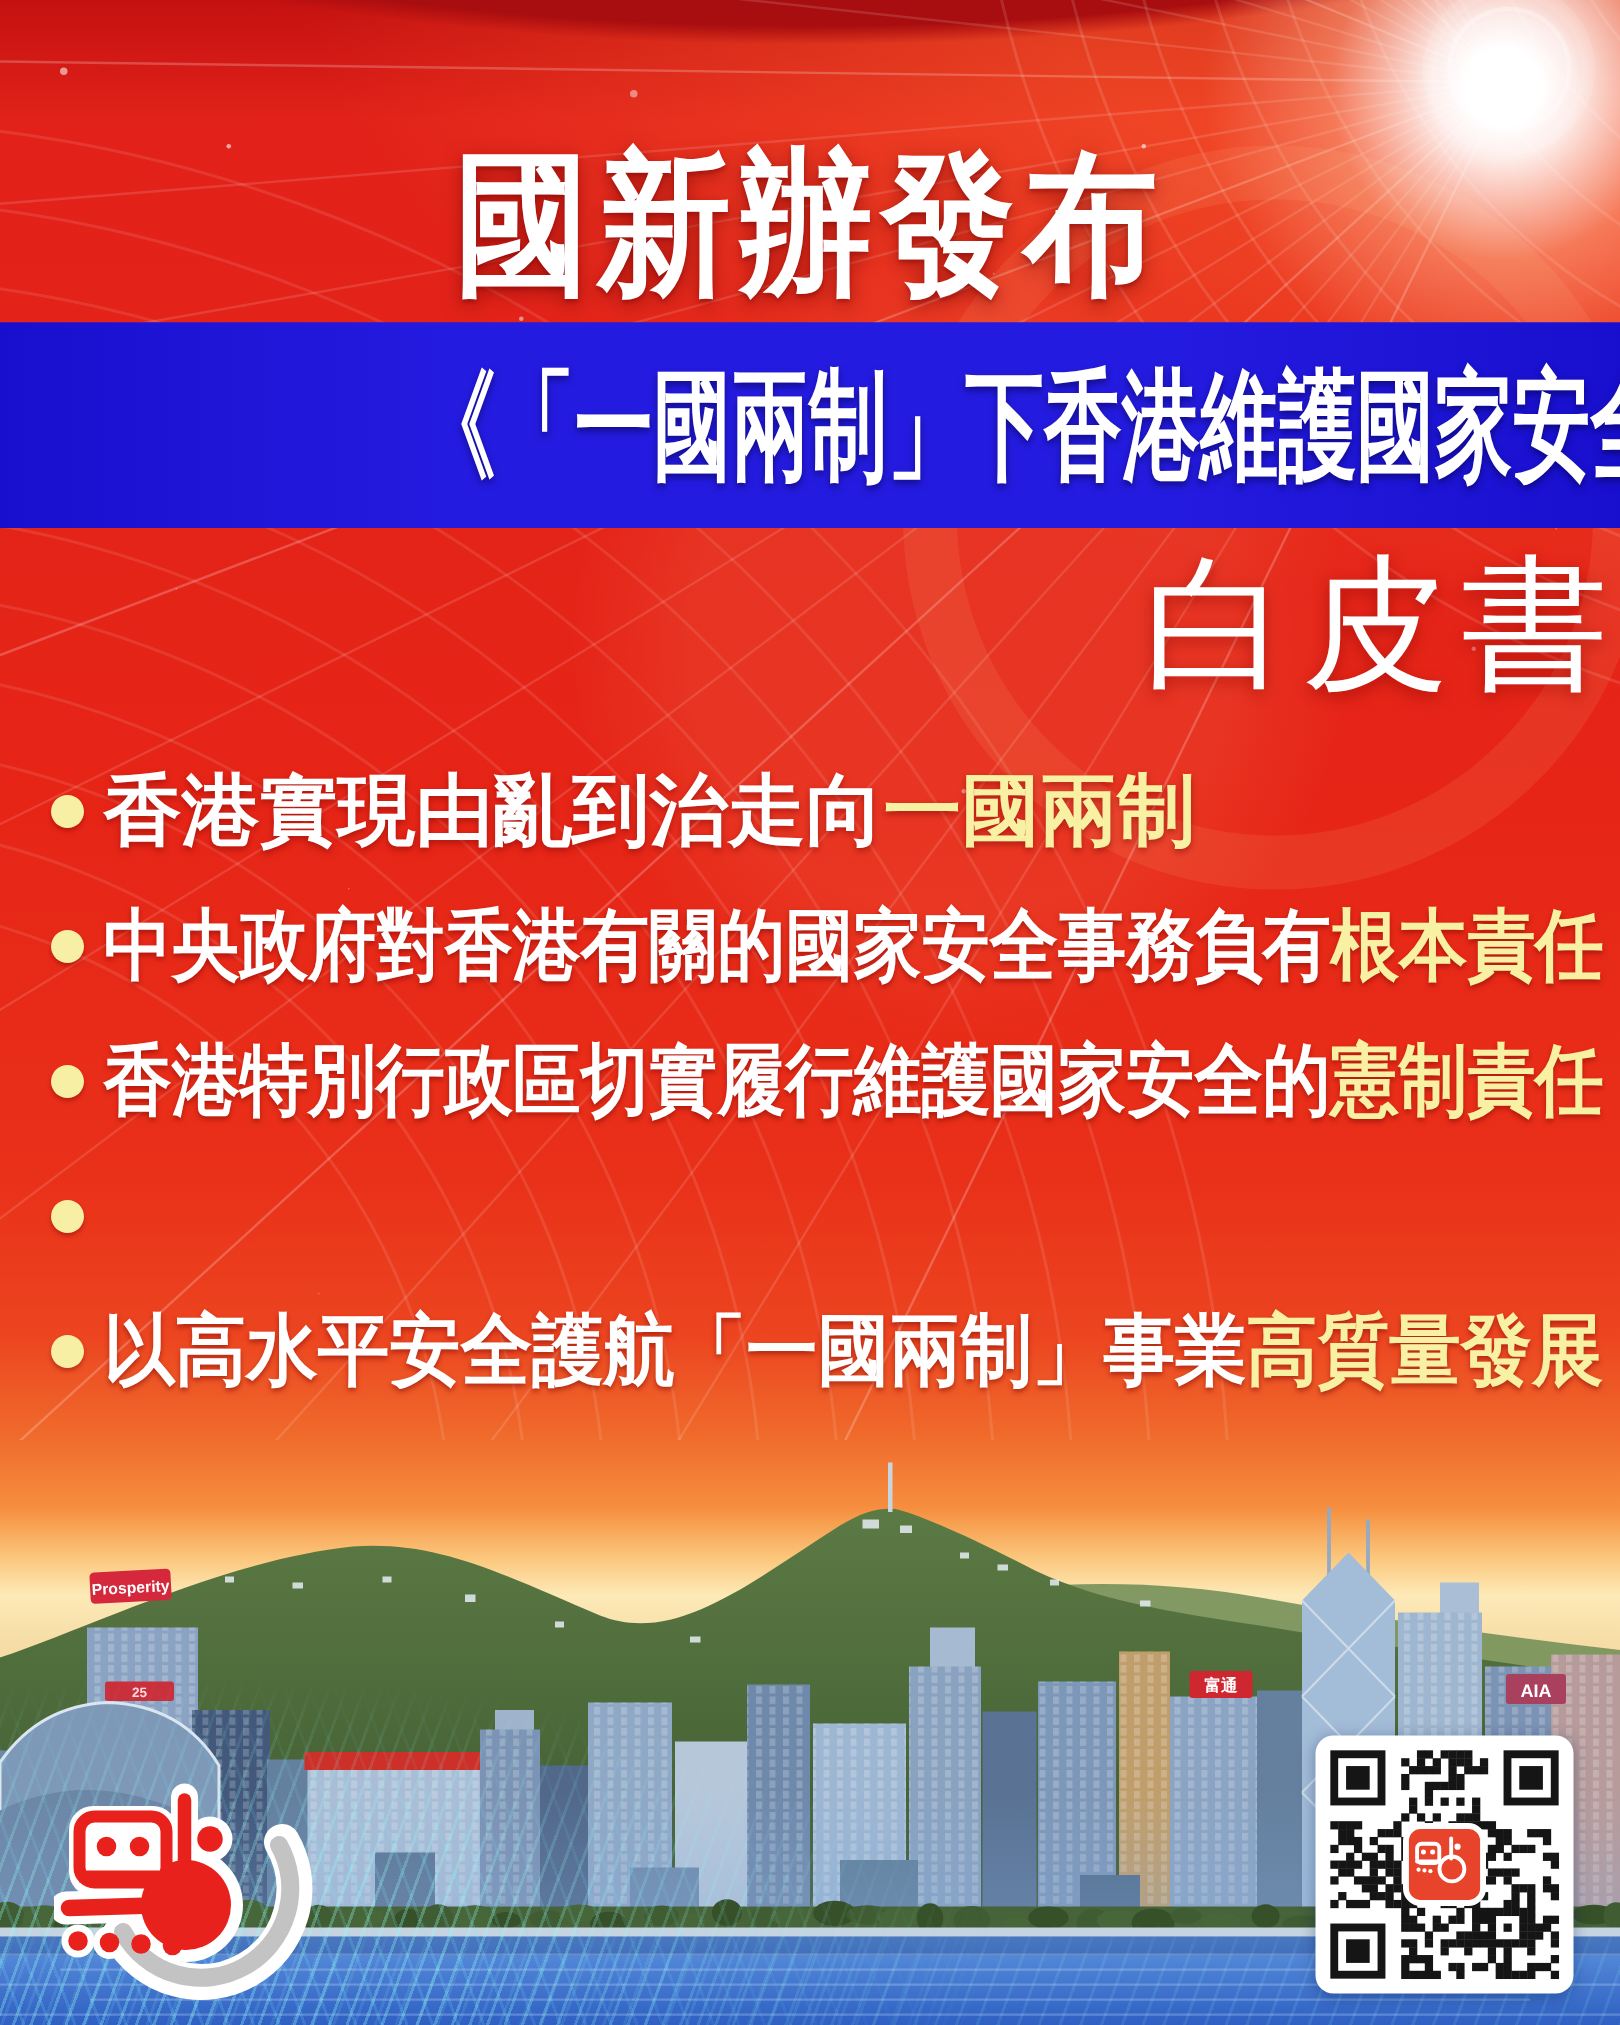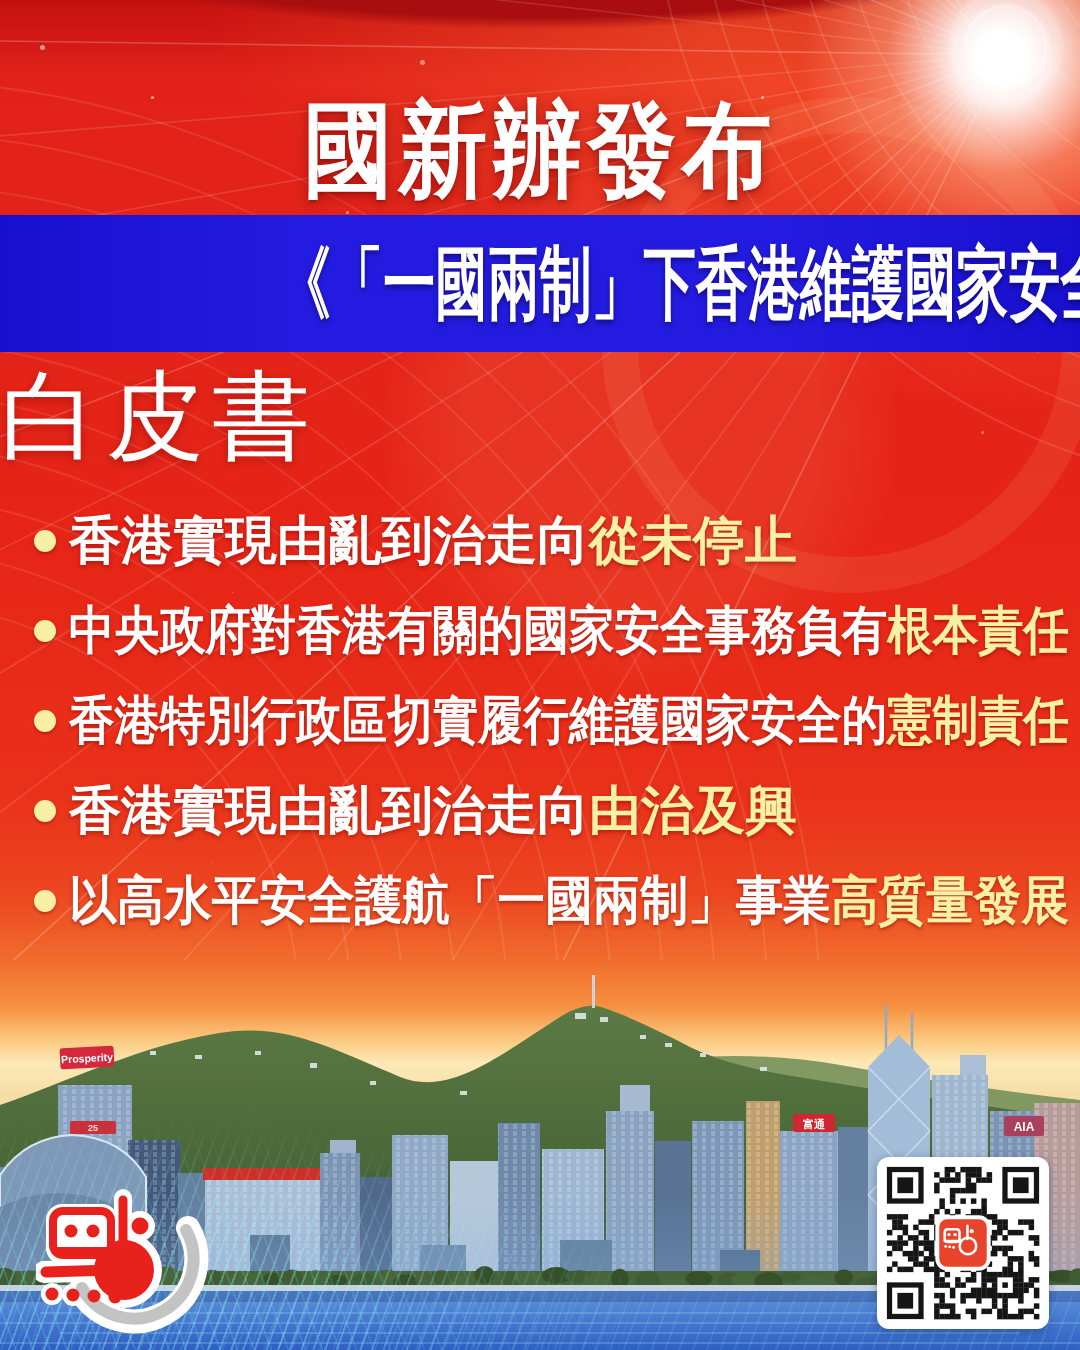--- a/index.html
+++ b/index.html
@@ -28,21 +28,21 @@
   
   .title{position:absolute;left:0;top:83px;width:1080px;height:135px;line-height:135px;margin:0;
     text-align:center;color:#fff;font-size:104px;font-weight:800;letter-spacing:6px;white-space:nowrap;
     text-shadow:0 4px 14px rgba(110,0,0,.5),0 2px 3px rgba(120,0,0,.4);}
   .band{position:absolute;left:0;top:215px;width:1080px;height:137px;text-align:center;
     background:linear-gradient(90deg,#180fce,#241be0 28%,#241be0 72%,#180fce),
     linear-gradient(180deg,#2019dd,#150dc9);}
   .band-text{display:inline-block;white-space:nowrap;color:#fff;font-size:80px;font-weight:800;
     line-height:137px;text-shadow:0 3px 6px rgba(0,0,60,.5);}
   .subtitle{position:absolute;left:0;top:353px;width:1080px;height:126px;line-height:126px;
-    text-align:left;color:#fff;font-size:98px;font-weight:400;letter-spacing:8px;
+    text-align:right;color:#fff;font-size:98px;font-weight:400;letter-spacing:8px;
     text-shadow:0 3px 10px rgba(120,0,0,.45);}
   
   .bullets{position:absolute;left:0;top:512px;width:1080px;margin:0;padding:0 0 0 34px;list-style:none;}
   .bullet{display:flex;align-items:center;height:58px;margin-bottom:32px;}
   .dot{flex:0 0 22px;width:22px;height:22px;border-radius:50%;background:#f6efa4;margin-right:13px;
     box-shadow:0 2px 3px rgba(120,0,0,.4);}
   .bl{display:inline-block;white-space:nowrap;color:#fff;font-size:52px;font-weight:700;
     text-shadow:0 2px 4px rgba(130,10,5,.55);}
   .hl{color:#f8f1a3;font-weight:800;}
   
@@ -133,33 +133,32 @@
 
   <div class="band">
     <span class="band-text" style="transform: scaleX(0.65125); transform-origin: center center;">《「一國兩制」下香港維護國家安全的實踐》</span>
   </div>
 
   <div class="subtitle">白皮書</div>
 
   <ul class="bullets">
     <li class="bullet">
       <span class="dot"></span>
-      <span class="bl"><span>香港實現由亂到治走向</span><b class="hl">從未停止</b></span>
+      <span class="bl"><span>香港實現由亂到治走向</span><b class="hl">一國兩制</b></span>
     </li>
     <li class="bullet">
       <span class="dot"></span>
       <span class="bl" style="transform: scaleX(0.874126); transform-origin: left center;"><span>中央政府對香港有關的國家安全事務負有</span><b class="hl">根本責任</b></span>
     </li>
     <li class="bullet">
       <span class="dot"></span>
       <span class="bl" style="transform: scaleX(0.874126); transform-origin: left center;"><span>香港特別行政區切實履行維護國家安全的</span><b class="hl">憲制責任</b></span>
     </li>
     <li class="bullet">
       <span class="dot"></span>
-      <span class="bl"><span>香港實現由亂到治走向</span><b class="hl">由治及興</b></span>
     </li>
     <li class="bullet">
       <span class="dot"></span>
       <span class="bl" style="transform: scaleX(0.915751); transform-origin: left center;"><span>以高水平安全護航「一國兩制」事業</span><b class="hl">高質量發展</b></span>
     </li>
   </ul>
 
   <svg class="city" viewBox="0 0 1080 415">
     <defs>
       <linearGradient id="mg" x1="0" y1="0" x2="0" y2="1">

